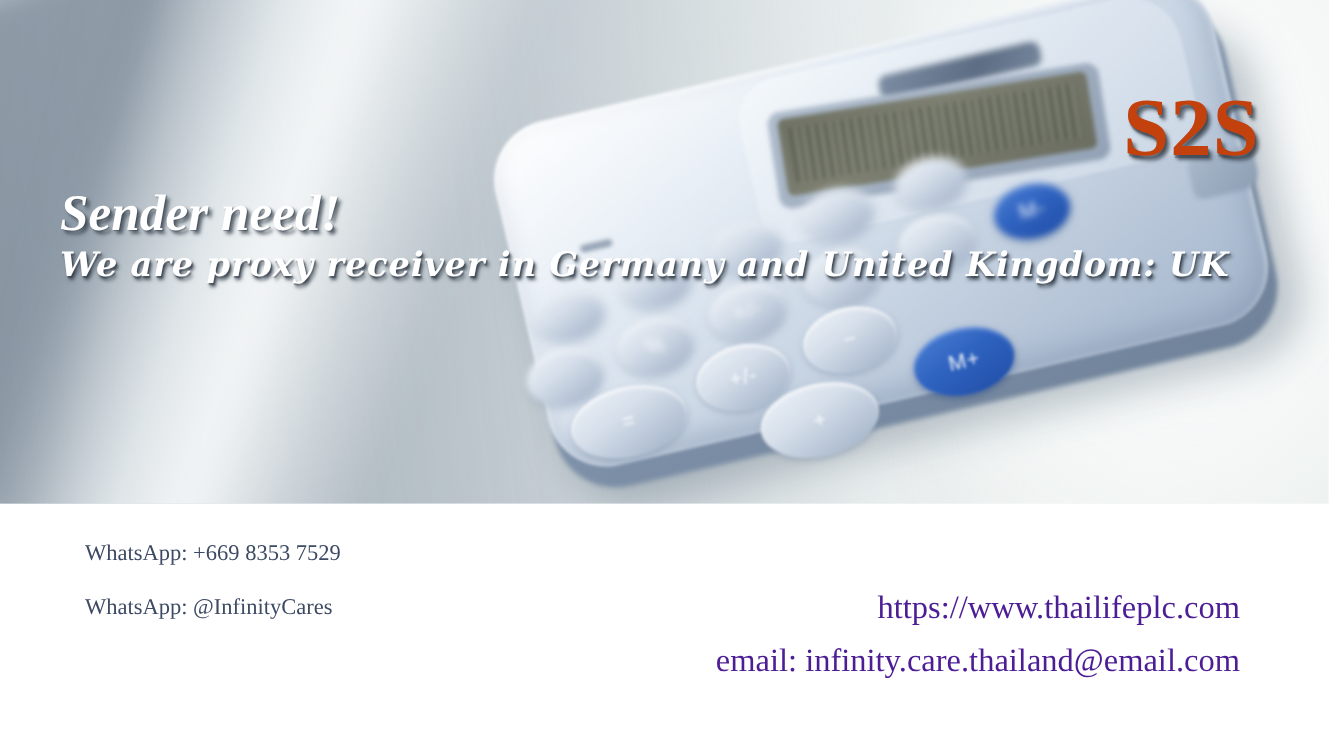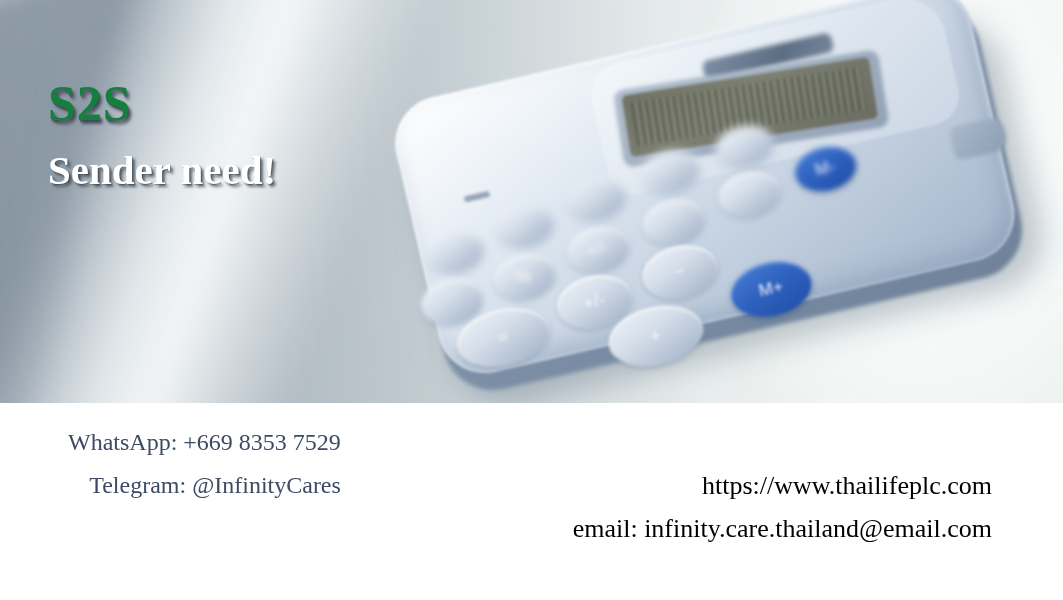--- a/index.html
+++ b/index.html
@@ -285,38 +285,40 @@
   #headline {
     position: absolute;
     left: 48px;
     top: 64px;
     width: 960px;
     z-index: 6;
   }
   .h-s2s {
     font-family: "Liberation Serif", "DejaVu Serif", serif;
     font-weight: bold;
-    font-size: 50px;
+    font-size: 66px;
     line-height: 78px;
-    color: #15803d;
+    color: #c2410c;
     letter-spacing: 1px;
     text-shadow:
       3px 4px 3px rgba(52,62,74,0.72),
       1px 2px 1px rgba(40,50,62,0.5);
+    text-align: right;
   }
   .h-sub {
     font-family: "Liberation Serif", "DejaVu Serif", serif;
     font-weight: bold;
     font-size: 41px;
     line-height: 48px;
     color: #ffffff;
     margin-top: 4px;
     text-shadow:
       3px 3px 3px rgba(52,62,74,0.72),
       1px 1px 1px rgba(40,50,62,0.5);
+    font-style: italic;
   }
   .h-tag {
     font-family: "DejaVu Serif", "Liberation Serif", serif;
     font-style: italic;
     font-weight: bold;
     font-size: 27px;
     line-height: 34px;
     color: #ffffff;
     margin-top: 2px;
     letter-spacing: 0.6px;
@@ -335,37 +337,36 @@
     height: 197px;
     background: #ffffff;
   }
   .contact-col-left {
     position: absolute;
     left: 68px;
     top: 18px;
   }
   .contact-line {
     font-family: "Liberation Serif", "DejaVu Serif", serif;
-    font-size: 24px;
+    font-size: 18px;
     line-height: 43px;
     color: #3d4a63;
     white-space: nowrap;
-    text-align: right;
   }
   .contact-col-right {
     position: absolute;
     right: 71px;
     top: 61px;
     text-align: right;
   }
   .contact-line-right {
     font-family: "Liberation Serif", "DejaVu Serif", serif;
     font-size: 26px;
     line-height: 43px;
-    color: #000000;
+    color: #4c1d95;
     white-space: nowrap;
   }
 </style>
 </head>
 <body>
 
 <div id="banner">
 
   <div id="photo">
     <div class="bg-base"></div>
@@ -418,28 +419,29 @@
         <span class="glyph">+</span>
       </div>
       <div class="key blue blur-soft" style="left:306px; top:250px; width:82px; height:54px;">
         <span class="glyph">M+</span>
       </div>
     </div>
 
     <div id="headline">
       <div class="h-s2s">S2S</div>
       <div class="h-sub">Sender need!</div>
+      <div class="h-tag">We are proxy receiver in Germany and United Kingdom: UK</div>
     </div>
   </div>
 
   <div id="footer">
 
     <div class="contact-col-left">
       <div class="contact-line">WhatsApp: +669 8353 7529</div>
-      <div class="contact-line">Telegram: @InfinityCares</div>
+      <div class="contact-line">WhatsApp: @InfinityCares</div>
     </div>
 
     <div class="contact-col-right">
       <div class="contact-line-right">https://www.thailifeplc.com</div>
       <div class="contact-line-right">email: infinity.care.thailand@email.com</div>
     </div>
 
   </div>
 </div>
 

